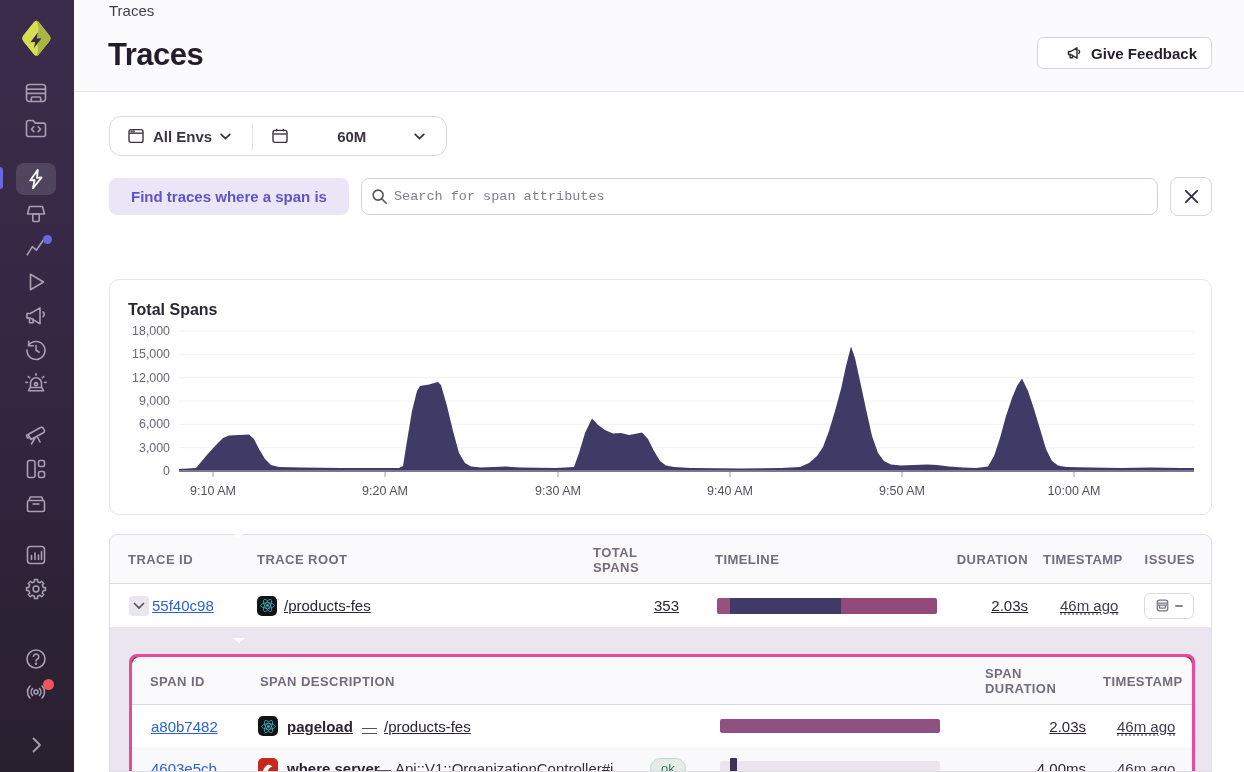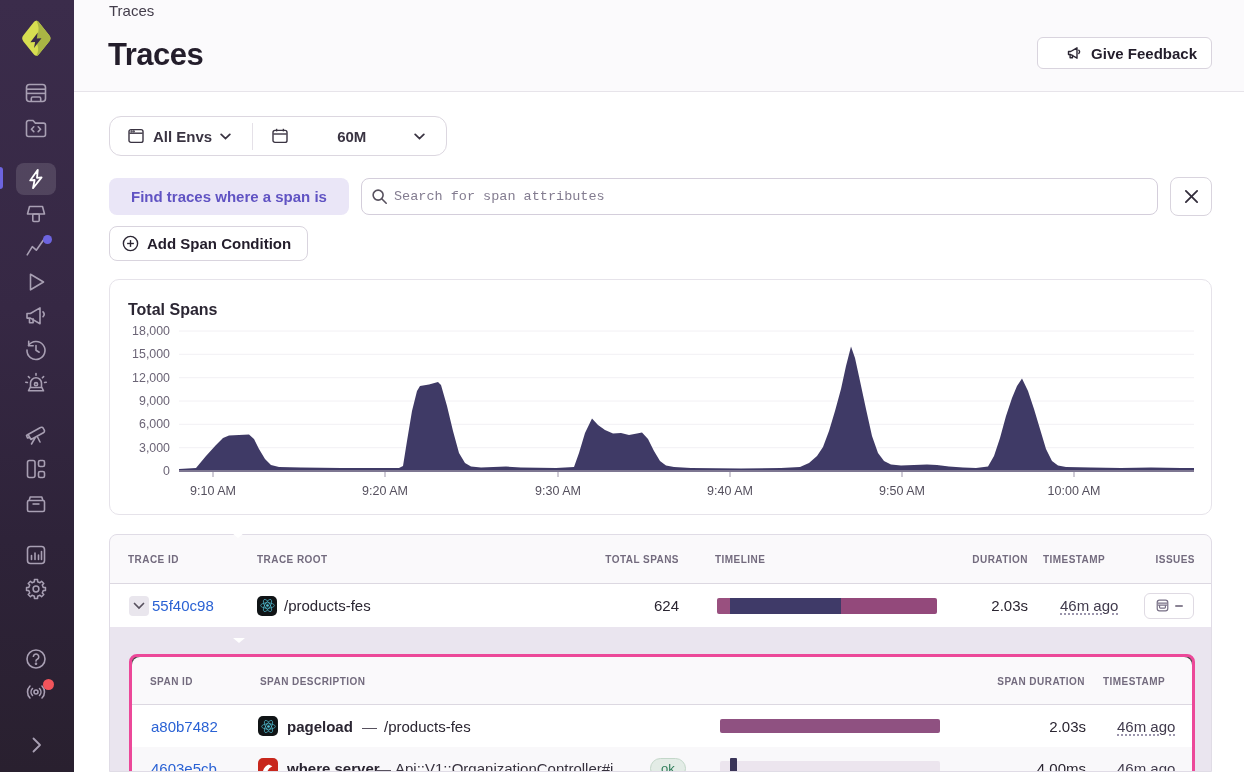--- a/index.html
+++ b/index.html
@@ -35,23 +35,23 @@
   #xbtn { position:absolute; left:1170px; top:177px; width:42px; height:39px; background:#fff; border:1px solid #d9d4de; border-radius:8px; display:flex; align-items:center; justify-content:center; }
   #addspan { position:absolute; left:109px; top:226px; height:35px; padding:0 16px 0 12px; background:#fff; border:1px solid #d9d4de; border-radius:8px; display:flex; align-items:center; gap:8px; font-size:15px; font-weight:bold; color:#231d2b; }
 
   
   #chartcard { position:absolute; left:109px; top:279px; width:1103px; height:236px; border:1px solid #e6e3ea; border-radius:10px; background:#fff; }
   #charttitle { position:absolute; left:18px; top:21px; font-size:16px; font-weight:bold; color:#2b2633; }
 
   
   #table { position:absolute; left:109px; top:534px; width:1103px; height:238px; border:1px solid #e0dce6; border-radius:8px 8px 0 0; background:#eae5ef; overflow:hidden; }
   .thead { position:relative; height:49px; background:#faf9fb; border-bottom:1px solid #dcd8e1; }
-  .th { position:absolute; top:0; height:49px; display:flex; align-items:center; font-size:10px; font-weight:bold; color:#736b7e; letter-spacing:0.45px; }
+  .th { position:absolute; top:0; height:49px; display:flex; align-items:center; font-size:13px; font-weight:bold; color:#736b7e; letter-spacing:0.45px; }
   #row1 { position:relative; height:43px; background:#fff; }
-  .cell { position:absolute; top:0; height:43px; display:flex; align-items:center; font-size:15px; color:#2a2531; }
+  .cell { position:absolute; top:0; height:43px; display:flex; align-items:center; font-size:15px; color:#2a2531;text-decoration:underline; }
   .link { color:#2a62d4; }
   .chev-btn { width:20px; height:20px; border-radius:4px; background:#e9e6ed; display:flex; align-items:center; justify-content:center; }
   .appicon { width:20px; height:20px; border-radius:5px; display:flex; align-items:center; justify-content:center; }
   .ts { color:#413b4d; text-decoration:underline dotted; text-underline-offset:3px; text-decoration-color:#7b7391; }
 
   #nested { position:absolute; left:19px; top:119px; width:1066px; height:134px; background:#404040; border:3px solid #ec4899; border-radius:8px 8px 0 0; }
   #nested .thead { height:48px; border-radius:8px 8px 0 0; }
   #nested .nrow { position:relative; height:42px; }
   #nested .cell { height:42px; }
   .okchip { height:21px; padding:0 10px; border:1px solid #c3d7c9; background:#e3ece6; border-radius:11px; display:flex; align-items:center; font-size:13px; color:#2f7d5a; }
@@ -234,28 +234,20 @@
         <line x1="10.3" y1="10.3" x2="14.3" y2="14.3" stroke-linecap="round"></line>
       </svg>
     <span class="ph">Search for span attributes</span>
   </div>
   <div id="qlabel">Find traces where a span is</div>
   <div id="xbtn">
     <svg width="17" height="17" viewBox="0 0 16 16" fill="none" stroke="#332d3b" stroke-width="1.7" stroke-linecap="round">
         <line x1="2.7" y1="2.7" x2="13.3" y2="13.3"></line>
         <line x1="13.3" y1="2.7" x2="2.7" y2="13.3"></line>
       </svg>
-  </div>
-  <div id="addspan">
-    <svg width="17" height="17" viewBox="0 0 16 16" fill="none" stroke="#2b2633" stroke-width="1.3">
-        <circle cx="8" cy="8" r="6.7"></circle>
-        <line x1="8" y1="4.8" x2="8" y2="11.2"></line>
-        <line x1="4.8" y1="8" x2="11.2" y2="8"></line>
-      </svg>
-    Add Span Condition
   </div>
 
   <div id="chartcard">
     <div id="charttitle">Total Spans</div>
     <svg class="abs" style="left:0; top:0;" width="1101" height="234" viewBox="0 0 1101 234" font-family="Liberation Sans, sans-serif">
       <g stroke="#f2f0f4" stroke-width="1">
         <line x1="69" y1="51" x2="1084" y2="51"></line>
         <line x1="69" y1="74.3" x2="1084" y2="74.3"></line>
         <line x1="69" y1="97.7" x2="1084" y2="97.7"></line>
         <line x1="69" y1="121" x2="1084" y2="121"></line>
@@ -315,21 +307,21 @@
           <span class="appicon" style="background:#101416;">
             <svg width="15" height="15" viewBox="-11 -11 22 22" fill="none" stroke="#53c1d6" stroke-width="1">
               <circle r="2" fill="#53c1d6" stroke="none"></circle>
               <ellipse rx="10" ry="4"></ellipse>
               <ellipse rx="10" ry="4" transform="rotate(60)"></ellipse>
               <ellipse rx="10" ry="4" transform="rotate(120)"></ellipse>
             </svg>
           </span>
         </div>
       <div class="cell" style="left:174px;">/products-fes</div>
-      <div class="cell" style="left:483px; width:86px; justify-content:flex-end;">624</div>
+      <div class="cell" style="left:483px; width:86px; justify-content:flex-end;">353</div>
       <div class="cell" style="left:607px;">
         <div style="display:flex; height:16px; border-radius:2px; overflow:hidden;">
           <div style="width:13px; background:#99507f;"></div>
           <div style="width:111px; background:#3f3a68;"></div>
           <div style="width:96px; background:#93497b;"></div>
         </div>
       </div>
       <div class="cell" style="left:853px; width:65px; justify-content:flex-end;">2.03s</div>
       <div class="cell" style="left:950px;">
           <span class="ts">46m ago</span>

